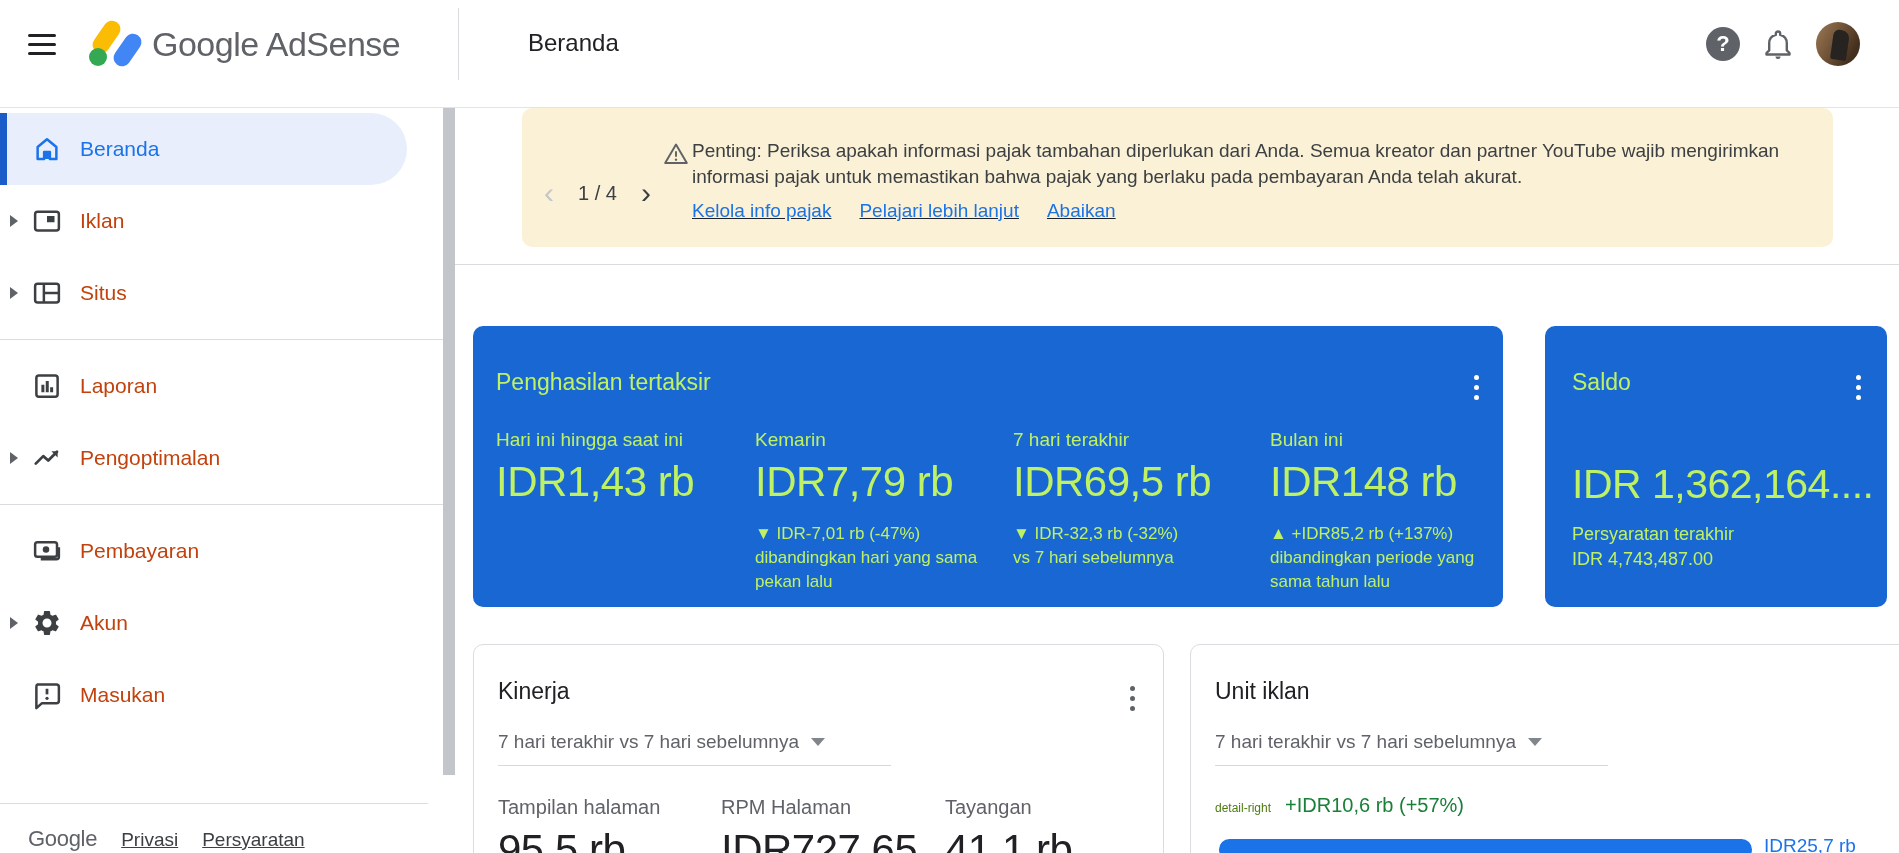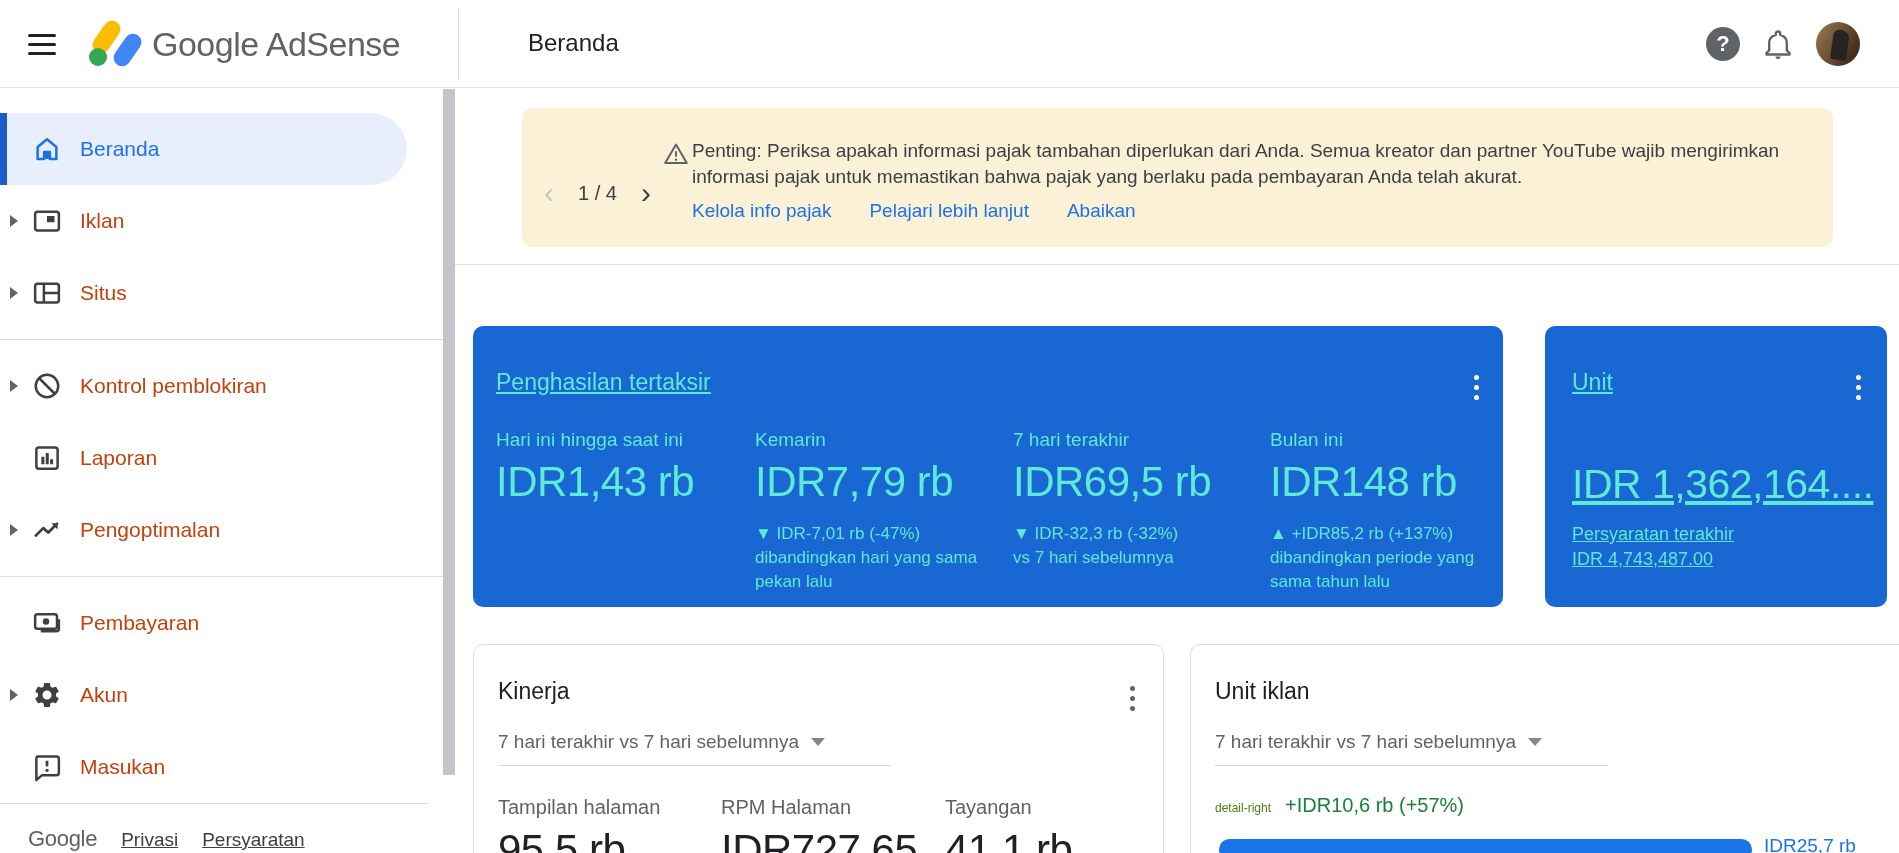--- a/index.html
+++ b/index.html
@@ -1,21 +1,21 @@
 <!DOCTYPE html>
 <html style="--accent-blue: #1a73e8; --card-blue: #1967d2; --positive-green: #188038; --banner-bg: #fbf1d6; --text-primary: #202124; --text-secondary: #5f6368; --border-gray: #dadce0; --active-item-bg: #e8eefb; --logo-yellow: #fbbc04; --logo-green: #34a853; --logo-blue: #4285f4;"><head>
 <meta charset="utf-8">
 <style>
   * { margin:0; padding:0; box-sizing:border-box; }
   html,body { width:1899px; height:853px; overflow:hidden; background:#fff;
     font-family:"Liberation Sans", sans-serif; color:#202124; }
   .app { position:relative; width:1899px; height:853px; }
 
   
-  .topbar { position:absolute; left:0; top:0; width:1899px; height:88px; background:#fff;
+  .topbar { position:absolute; left:0; top:0; width:1899px; height:108px; background:#fff;
     border-bottom:1px solid #e2e4e8; z-index:5; }
   .hamburger { position:absolute; left:28px; top:31px; width:28px; height:26px; border:none;
     background:transparent; cursor:pointer; }
   .hamburger span { display:block; width:28px; height:3px; background:#202124; border-radius:2px; margin:0 0 6px 0; }
   .logo { position:absolute; left:86px; top:14px; height:60px; display:flex; align-items:center; cursor:pointer; }
   .logo-mark { position:relative; width:58px; height:58px; }
   .lm-yellow { position:absolute; left:12px; top:4px; width:17px; height:36px; border-radius:9px;
     background:#fbbc04; transform:rotate(35deg); }
   .lm-green { position:absolute; left:3px; top:33px; width:18px; height:18px; border-radius:50%; background:#34a853; }
   .lm-blue { position:absolute; left:33px; top:17px; width:17px; height:36px; border-radius:9px;
@@ -61,32 +61,32 @@
   
   .banner { position:absolute; left:67px; top:19px; width:1311px; height:139px;
     background:#fbf1d6; border-radius:10px; }
   .pager { position:absolute; left:18px; top:70px; display:flex; align-items:center; gap:20px; }
   .pager .chev { border:none; background:transparent; font-size:30px; line-height:30px; cursor:pointer; padding:0 4px; }
   .chev.prev { color:#c4c7c5; }
   .chev.next { color:#3c4043; }
   .pager .pcount { font-size:20px; color:#3c4043; }
   .warn-icon { position:absolute; left:141px; top:33px; }
   .banner-msg { position:absolute; left:170px; top:30px; width:1090px; font-size:19px; line-height:26px; color:#3c4043; }
-  .banner-links { position:absolute; left:170px; top:92px; display:flex; gap:38px; }
+  .banner-links { position:absolute; left:170px; top:92px; display:flex; gap:28px;text-decoration:underline; }
   .banner-links a { font-size:19px; font-weight:500; color:#1a73e8; text-decoration:none; cursor:pointer; }
   .content-divider { position:absolute; left:0; top:175px; width:1444px; height:1px; background:#dadce0; }
 
   
   .kebab { position:absolute; width:22px; height:34px; background:transparent; border:none; cursor:pointer;
     display:flex; flex-direction:column; align-items:center; justify-content:center; gap:5px; }
   .kebab i { width:5px; height:5px; border-radius:50%; background:#5f6368; display:block; }
   .kebab.white i { background:#fff; }
 
   
-  .card-blue { position:absolute; background:#1967d2; border-radius:10px; color:#5eead4;text-decoration:underline; }
+  .card-blue { position:absolute; background:#1967d2; border-radius:10px; color:#bef264; }
   .earnings { left:18px; top:237px; width:1030px; height:281px; padding:42px 24px 0 23px; }
   .card-blue h2 { font-size:23px; font-weight:400; line-height:28px; }
   .earnings .cols { position:relative; margin-top:32px; }
   .ecol { position:absolute; top:0; width:250px; }
   .ecol.c0 { left:0; } .ecol.c1 { left:259px; } .ecol.c2 { left:517px; } .ecol.c3 { left:774px; }
   .ecol .elabel { font-size:19px; font-weight:500; line-height:24px; }
   .ecol .evalue { margin-top:6px; font-size:42px; line-height:48px; letter-spacing:-0.5px; white-space:nowrap; }
   .ecol .echange { margin-top:16px; font-size:17px; font-weight:500; line-height:24px; }
   .ecol .ecompare { font-size:17px; font-weight:500; line-height:24px; width:240px; }
   .earnings .kebab { right:16px; top:44px; }
@@ -186,30 +186,20 @@
             <rect x="2.5" y="4.5" width="19" height="15" rx="2" fill="none" stroke="#3c4043" stroke-width="2"></rect>
             <line x1="9.5" y1="4.5" x2="9.5" y2="19.5" stroke="#3c4043" stroke-width="2"></line>
             <line x1="9.5" y1="12" x2="21.5" y2="12" stroke="#3c4043" stroke-width="2"></line>
           </svg>
         </span>
         <span class="nlabel">Situs</span>
       </div>
 
       <div class="side-divider"></div>
 
-      <div class="nav-item">
-        <span class="arrow"></span>
-        <span class="nicon">
-          <svg class="icon" width="30" height="30" viewBox="0 0 24 24">
-            <circle cx="12" cy="12" r="9" fill="none" stroke="#3c4043" stroke-width="2"></circle>
-            <line x1="5.8" y1="5.8" x2="18.2" y2="18.2" stroke="#3c4043" stroke-width="2"></line>
-          </svg>
-        </span>
-        <span class="nlabel">Kontrol pemblokiran</span>
-      </div>
 
       <div class="nav-item">
         <span class="nicon">
           <svg class="icon" width="30" height="30" viewBox="0 0 24 24">
             <rect x="3.5" y="3.5" width="17" height="17" rx="2" fill="none" stroke="#3c4043" stroke-width="2"></rect>
             <rect x="7.5" y="11" width="2.4" height="6" fill="#3c4043"></rect>
             <rect x="11" y="8" width="2.4" height="9" fill="#3c4043"></rect>
             <rect x="14.5" y="13" width="2.4" height="4" fill="#3c4043"></rect>
           </svg>
         </span>
@@ -330,21 +320,21 @@
           <div class="elabel">Bulan ini</div>
           <div class="evalue">IDR148 rb</div>
           <div class="echange"><span>▲</span> <span>+IDR85,2 rb (+137%)</span></div>
           <div class="ecompare">dibandingkan periode yang sama tahun lalu</div>
         </div>
 
       </div>
     </section>
 
     <section class="card-blue balance">
-      <h2>Unit</h2>
+      <h2>Saldo</h2>
       <button class="kebab white">
           <i></i>
           <i></i>
           <i></i>
         </button>
       <div class="bvalue">IDR 1,362,164....</div>
       <div class="bcap">Persyaratan terakhir</div>
       <div class="bcap2">IDR 4,743,487.00</div>
     </section>
 

